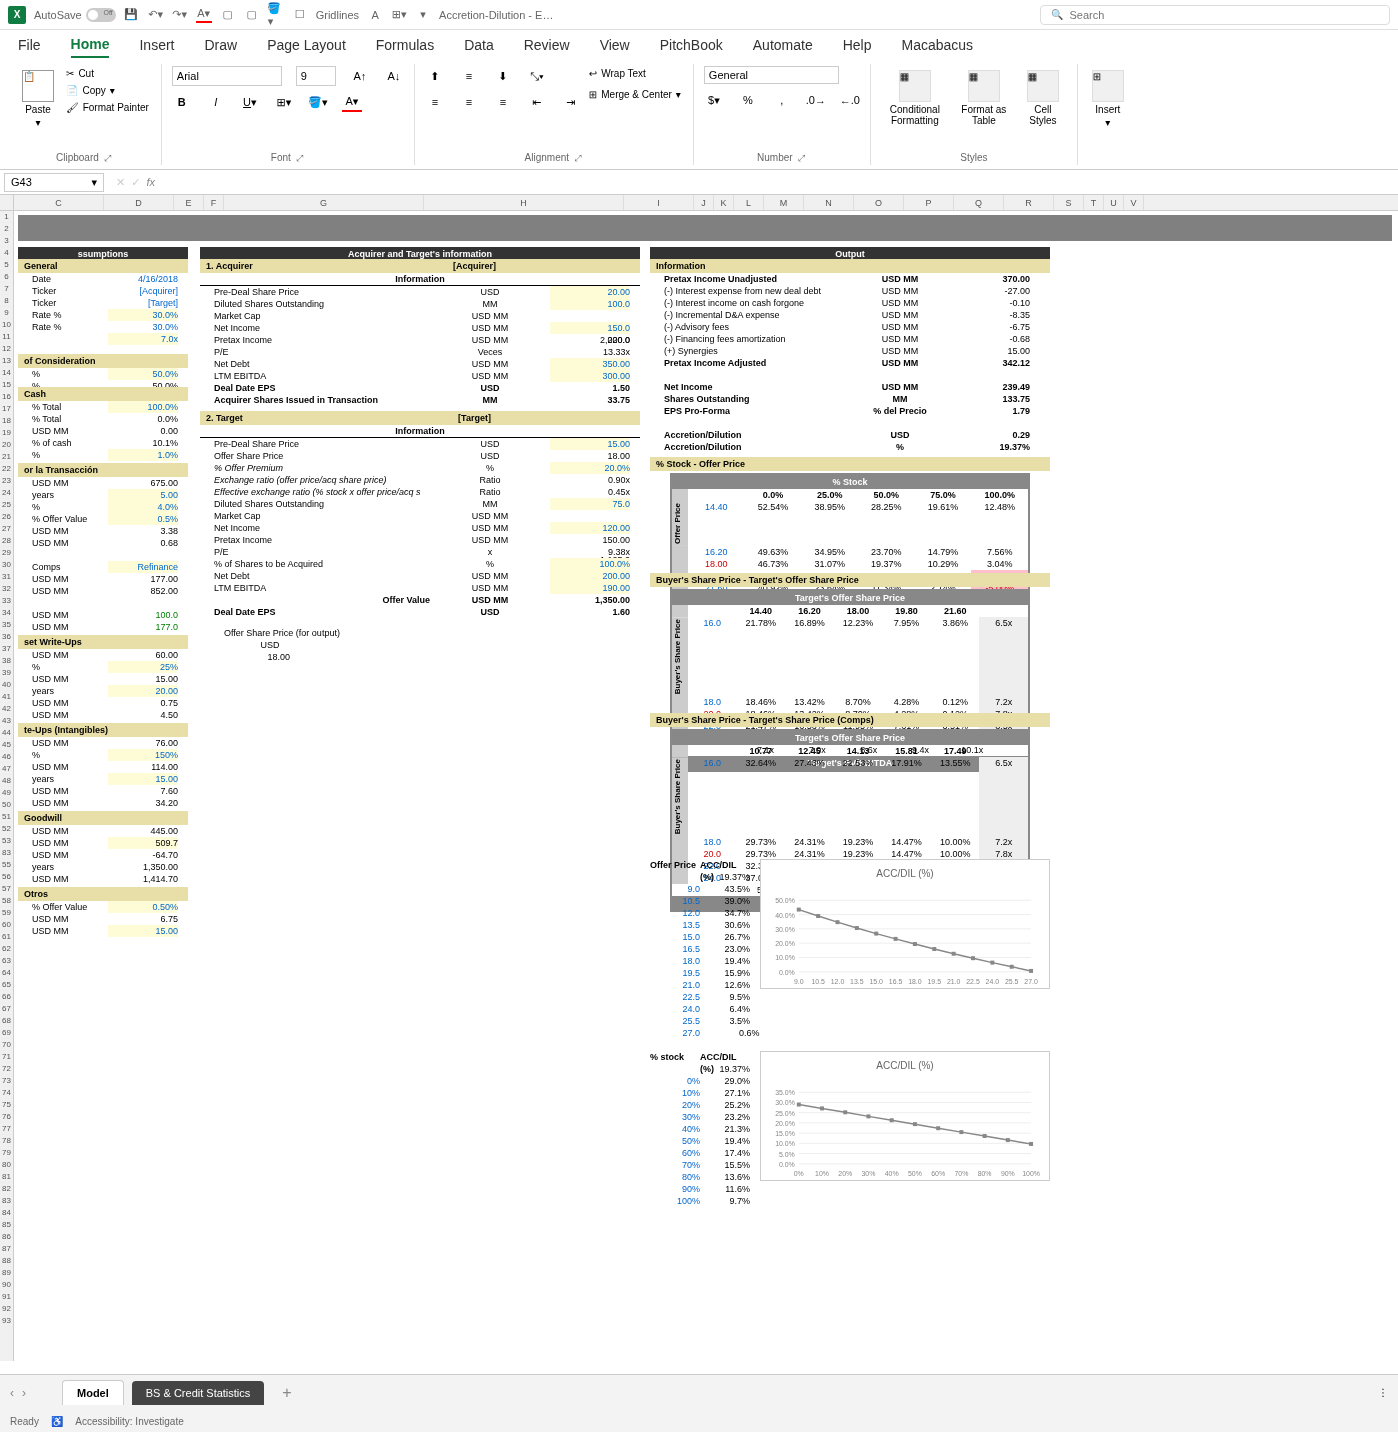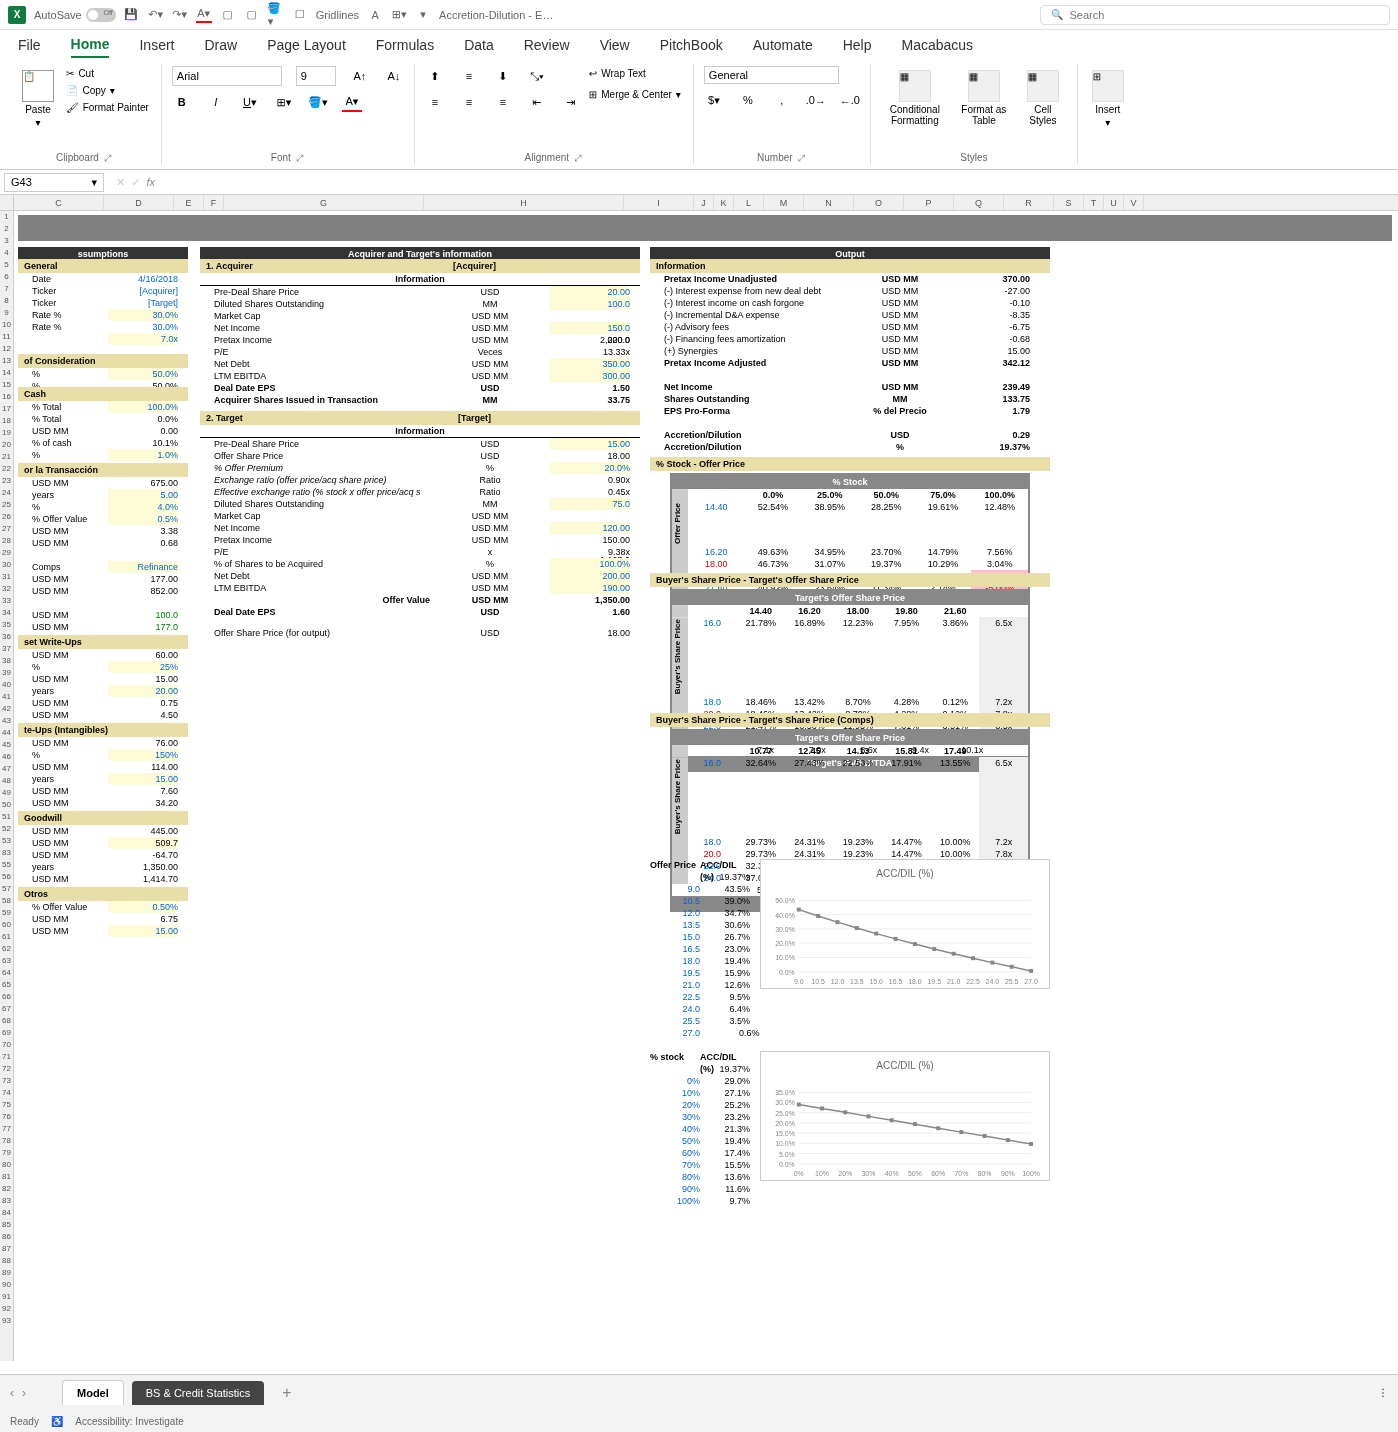--- a/index.html
+++ b/index.html
@@ -753,21 +753,21 @@
             <div style="width:230px;padding-left:14px;text-align:right;">Offer Value</div>
             <div style="width:120px;text-align:center;">USD MM</div>
             <div class="val bold" style="width:80px;">1,350.00</div>
           </div>
           <div class="row bold">
             <div style="width:230px;padding-left:14px;">Deal Date EPS</div>
             <div style="width:120px;text-align:center;">USD</div>
             <div class="val bold" style="width:80px;">1.60</div>
           </div>
         </div>
-        <div class="section row" style="left:186px;top:416px;width:440px;">
+        <div class="section row" style="left:196px;top:416px;width:440px;flex-direction:column;">
           <div style="width:230px;padding-left:14px;">Offer Share Price (for output)</div>
           <div style="width:120px;text-align:center;">USD</div>
           <div class="val" style="width:80px;">18.00</div>
         </div>
         <div class="section" style="left:636px;top:36px;width:400px;">
           <div class="sec-title">Output</div>
         </div>
         <div class="section" style="left:636px;top:48px;width:400px;">
           <div class="sec-sub">Information</div>
           <div class="row bold">

